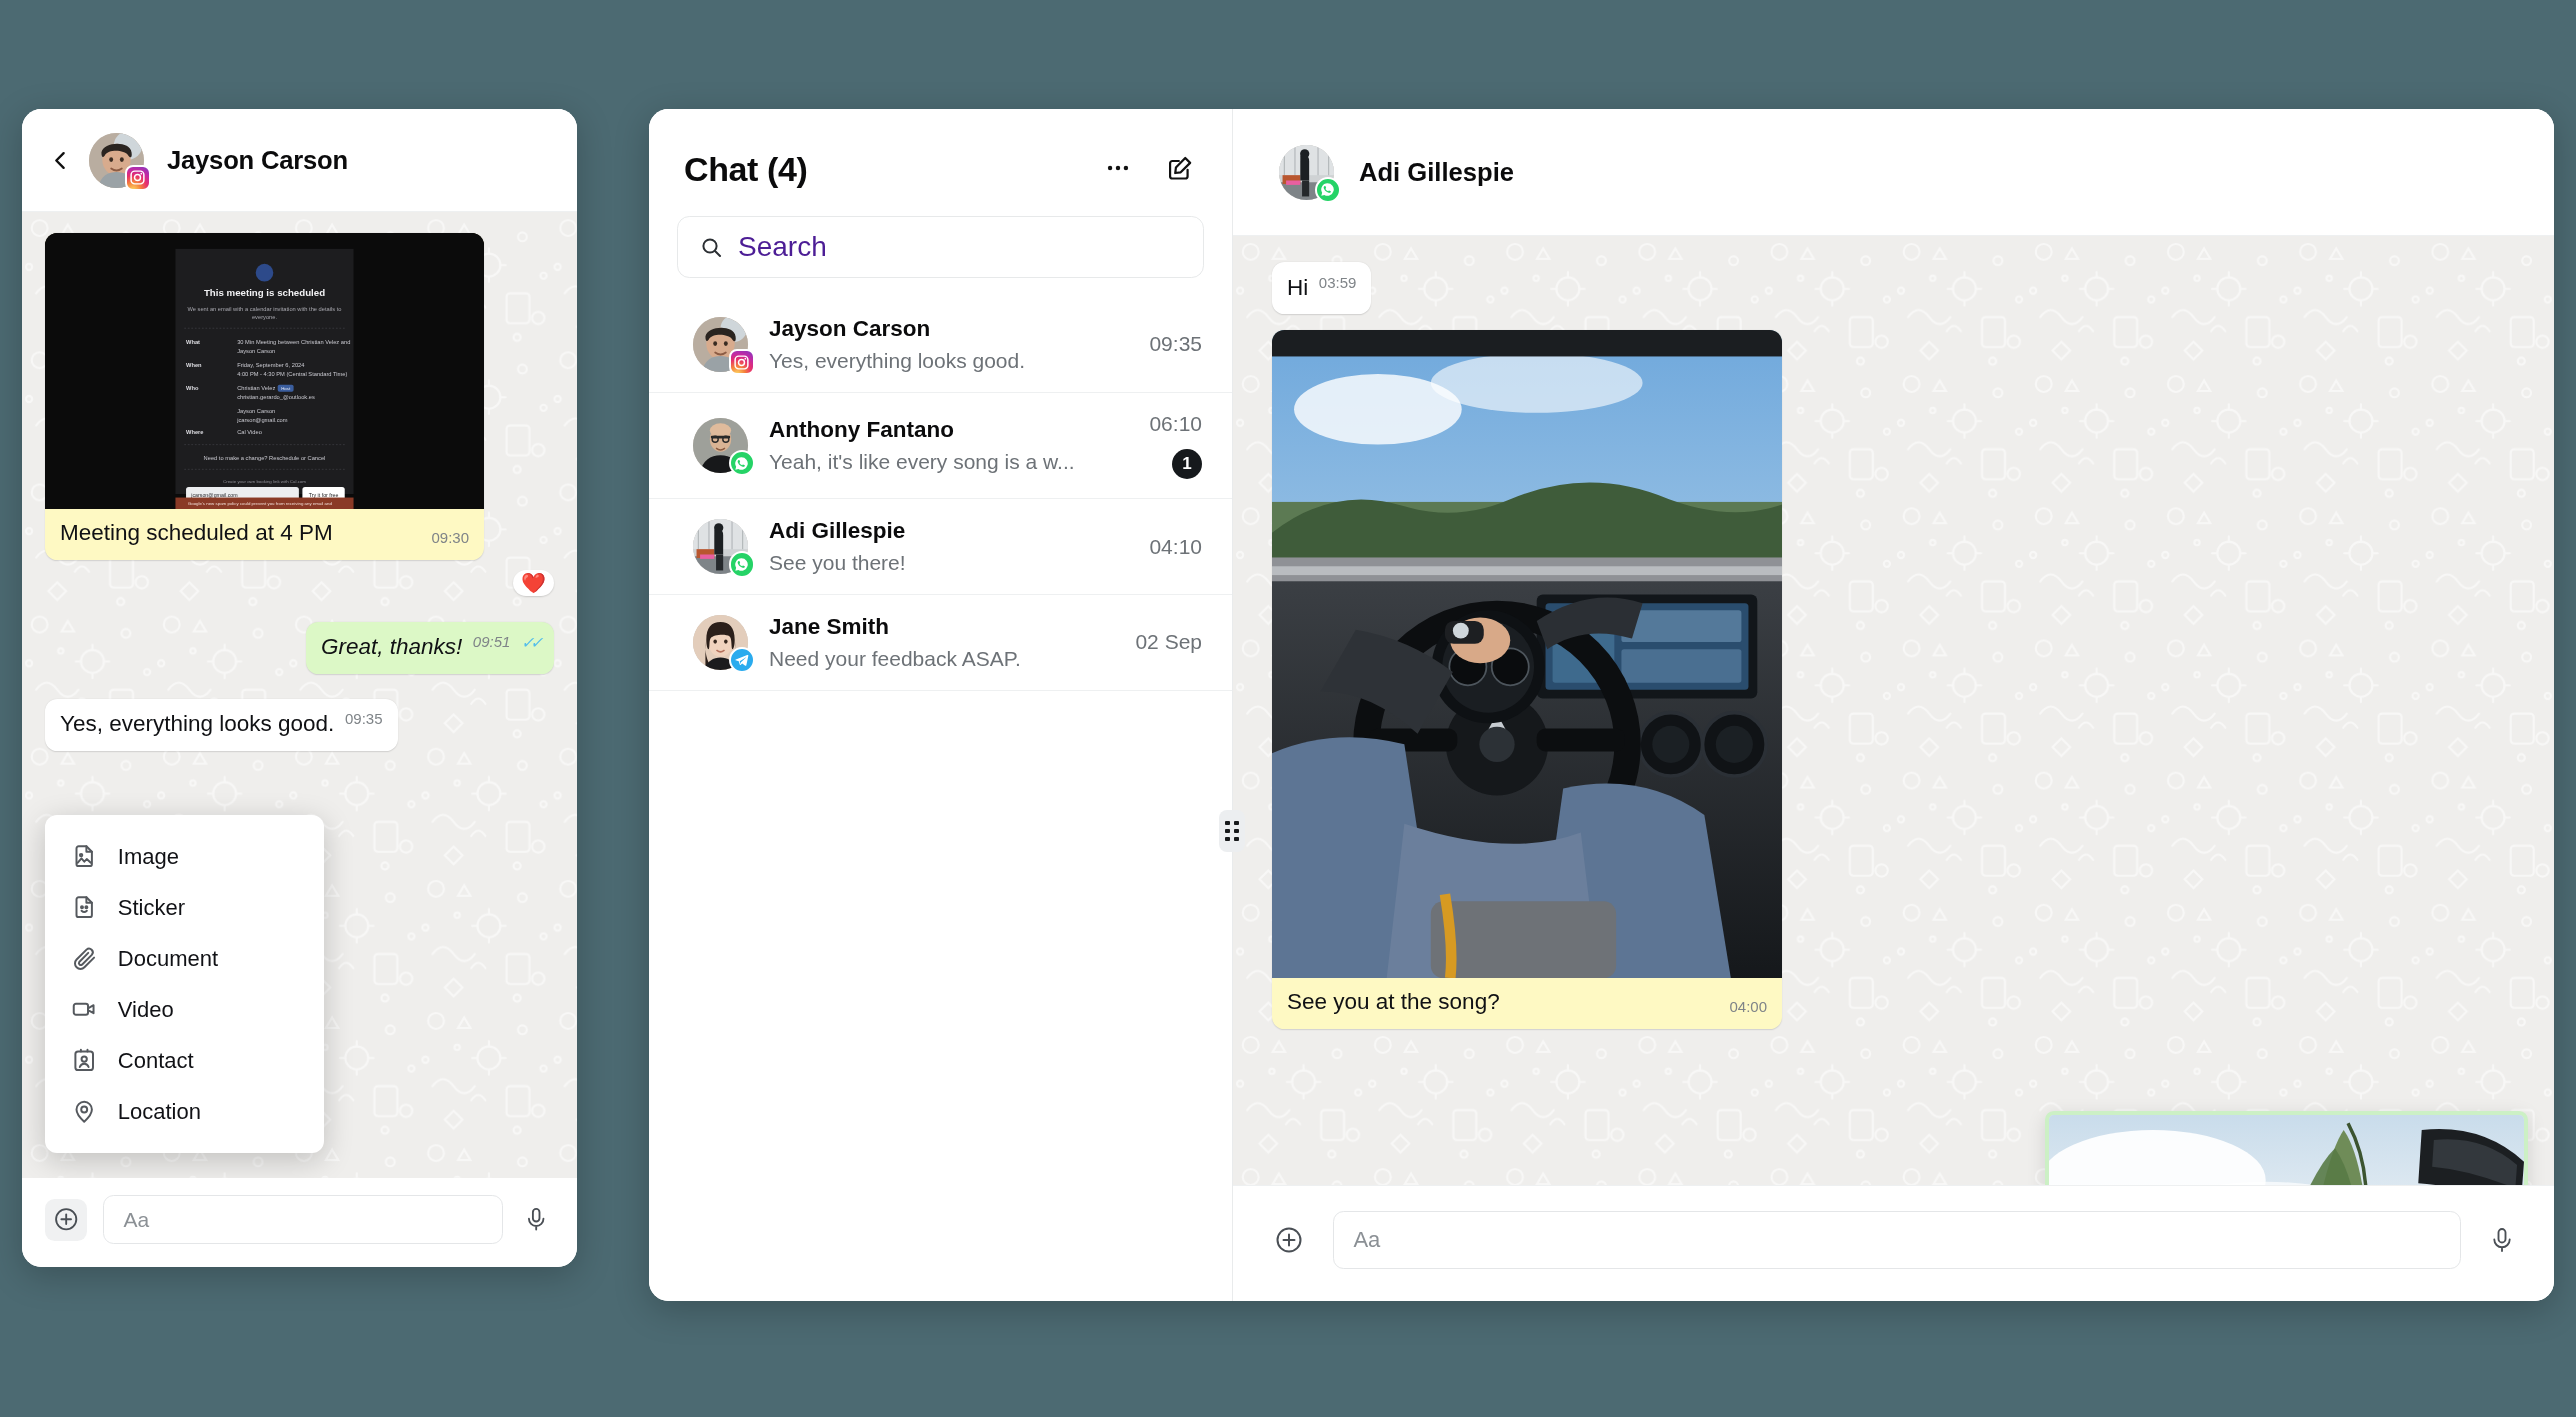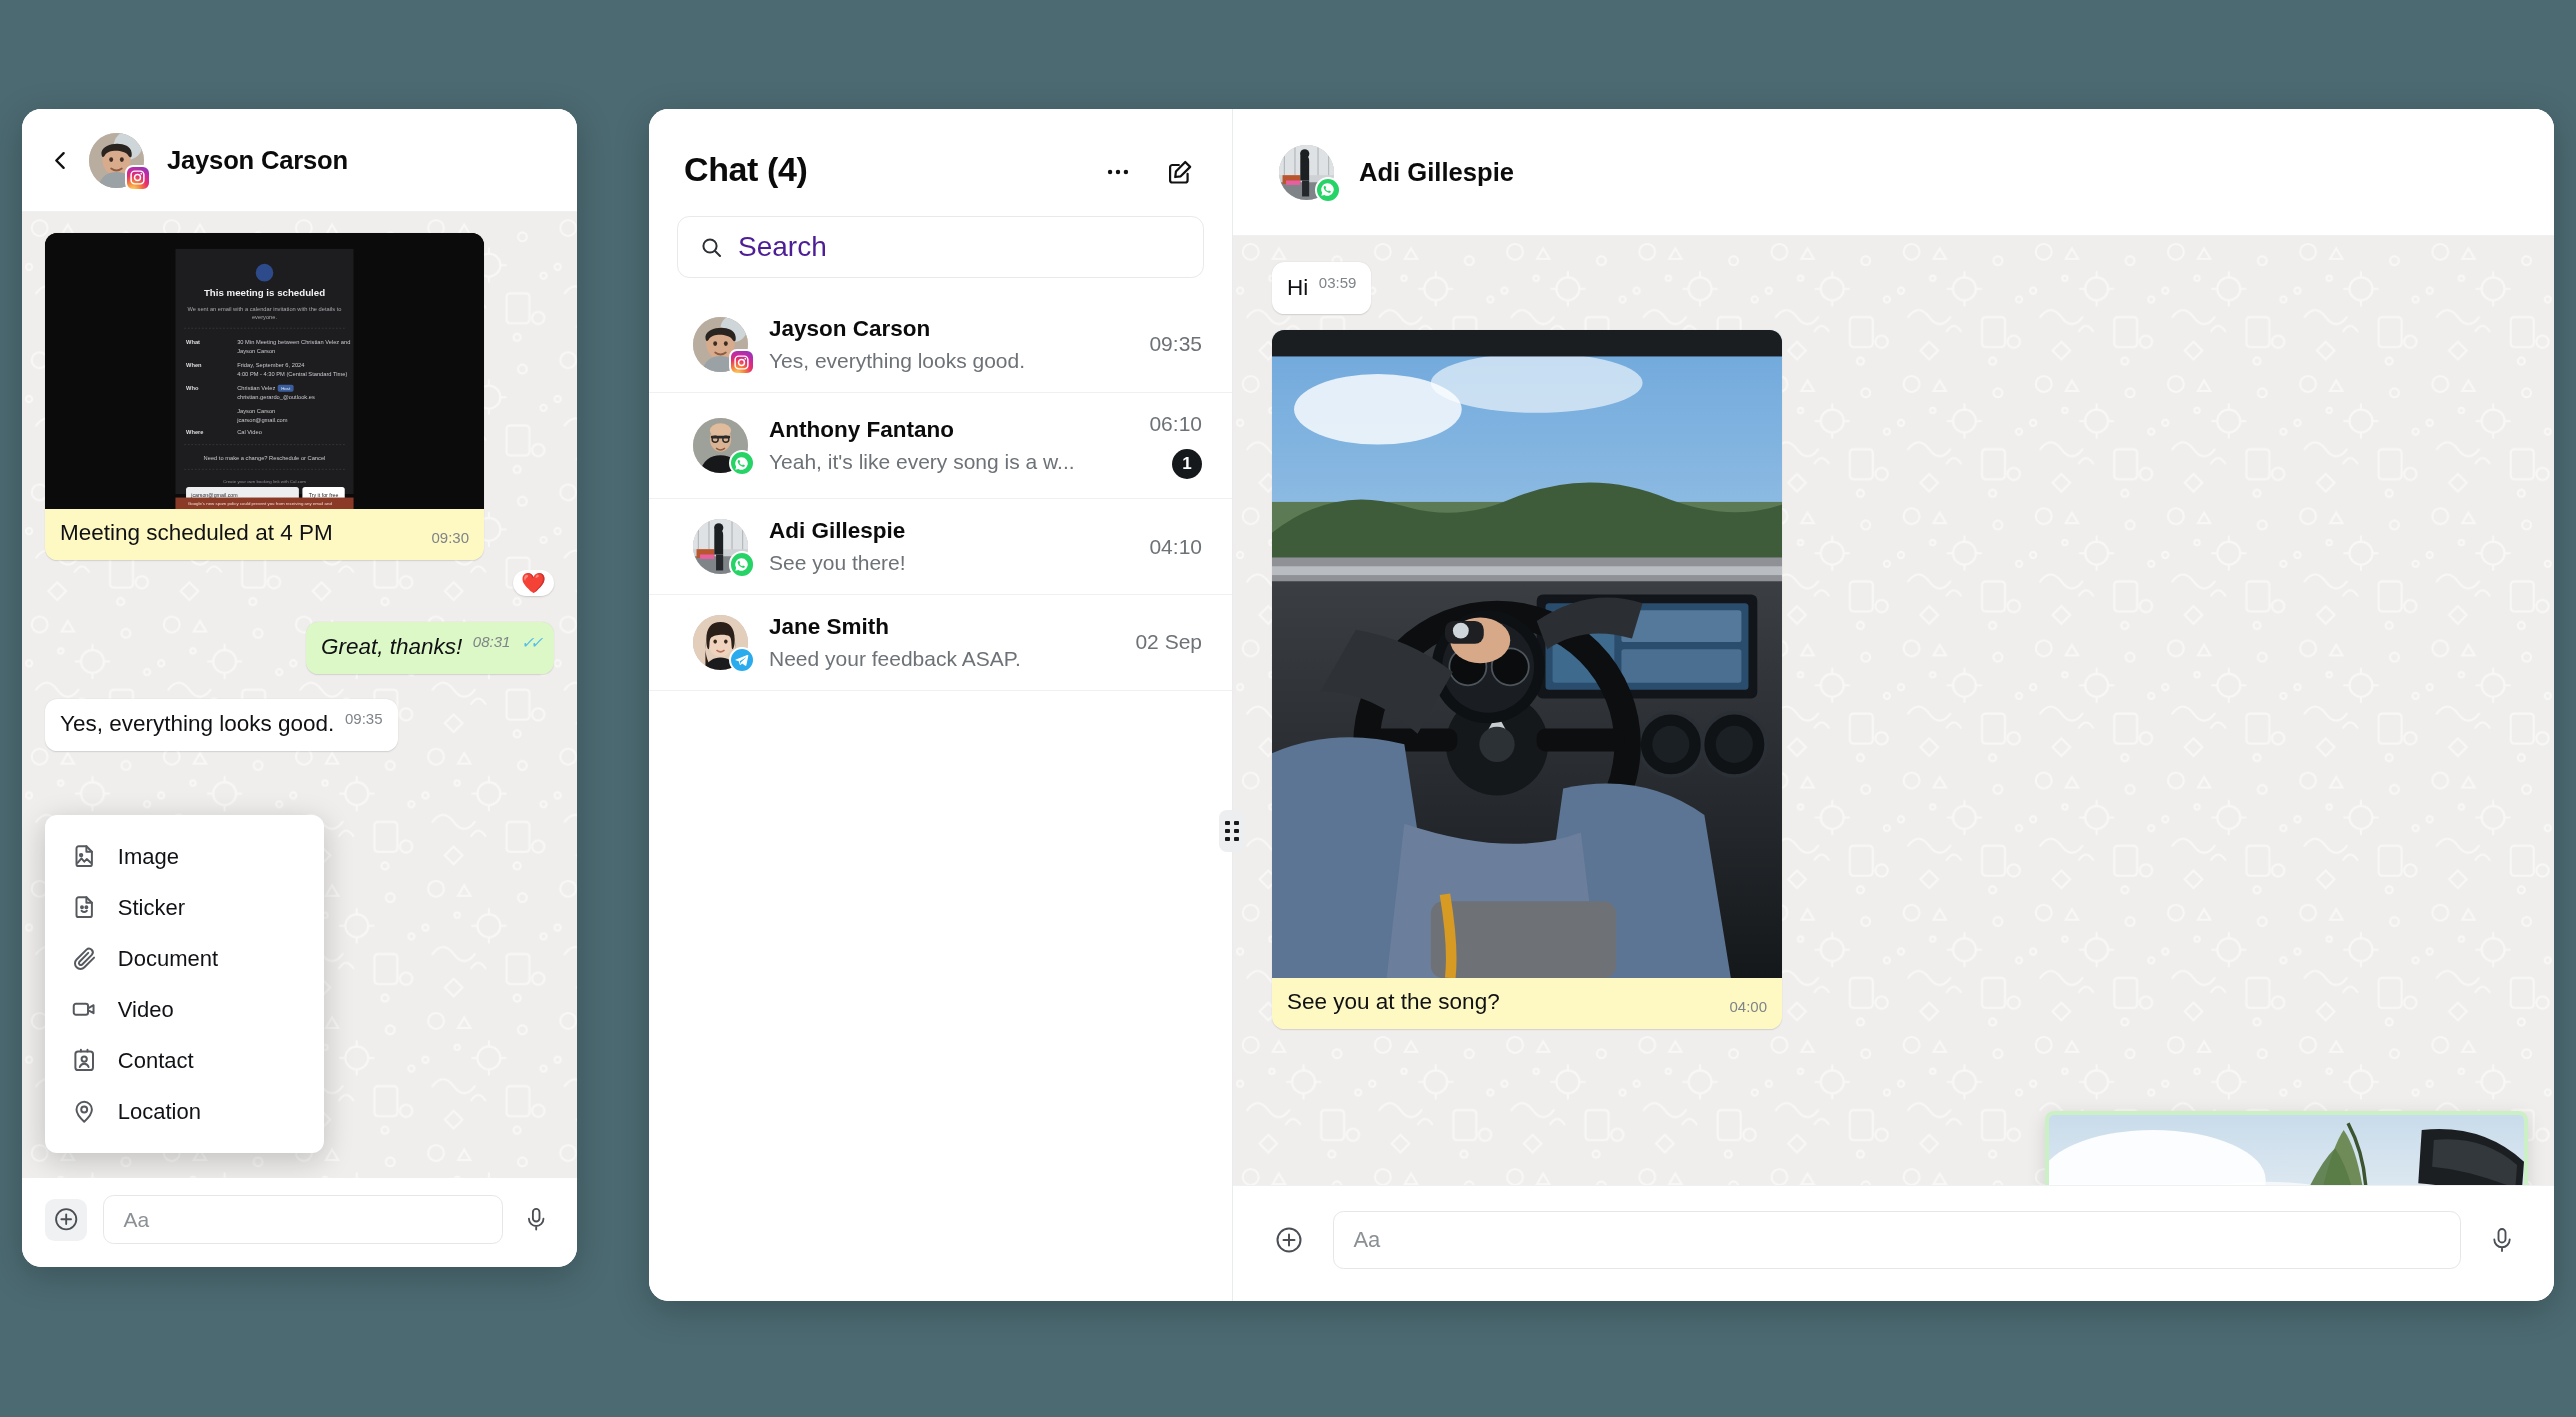--- a/index.html
+++ b/index.html
@@ -122,21 +122,21 @@
     background: #fff; border-radius: 19.4px;
     box-shadow: 0 8.8px 35px rgba(0,0,0,.22);
     display: flex; overflow: hidden;
   }
 
   .list-pane {
     width: 584px; flex: 0 0 584px; border-right: 0.9px solid #e9ebec;
     display: flex; flex-direction: column; position: relative; background: #fff;
   }
   .list-head {
-    display: flex; align-items: flex-end; justify-content: space-between;
+    display: flex; align-items: flex-start; justify-content: space-between;
     padding: 41px 35px 16px;
   }
   .list-title { font-size: 34px; font-weight: 700; color: #0b0b0c; letter-spacing: -0.4px; }
   .list-actions { display: flex; align-items: center; gap: 26.4px; }
   .act-btn { width: 35px; height: 35px; display: flex; align-items: center; justify-content: center; cursor: pointer; }
   .search-wrap { padding: 10.6px 28px 19.4px; }
   .search-box {
     height: 62px; border: 1.3px solid #e7e9ea; border-radius: 12.3px;
     display: flex; align-items: center; gap: 15px; padding: 0 21px; cursor: text;
   }
@@ -299,21 +299,21 @@
       </div>
 
       <div class="row-right" style="margin-top:10.6px;">
         <span class="reaction">❤️</span>
       </div>
 
       <div class="row-right" style="margin-top:26.4px;">
         <div class="bubble out">
           <div class="b-row">
             <span class="b-text">Great, thanks!</span>
-            <span class="b-time">08:31</span>
+            <span class="b-time">09:51</span>
             <span class="ticks">✓✓</span>
           </div>
         </div>
       </div>
 
       <div class="row-left" style="margin-top:25px;">
         <div class="bubble">
           <div class="b-row">
             <span class="b-text">Yes, everything looks good.</span>
             <span class="b-time">09:35</span>

